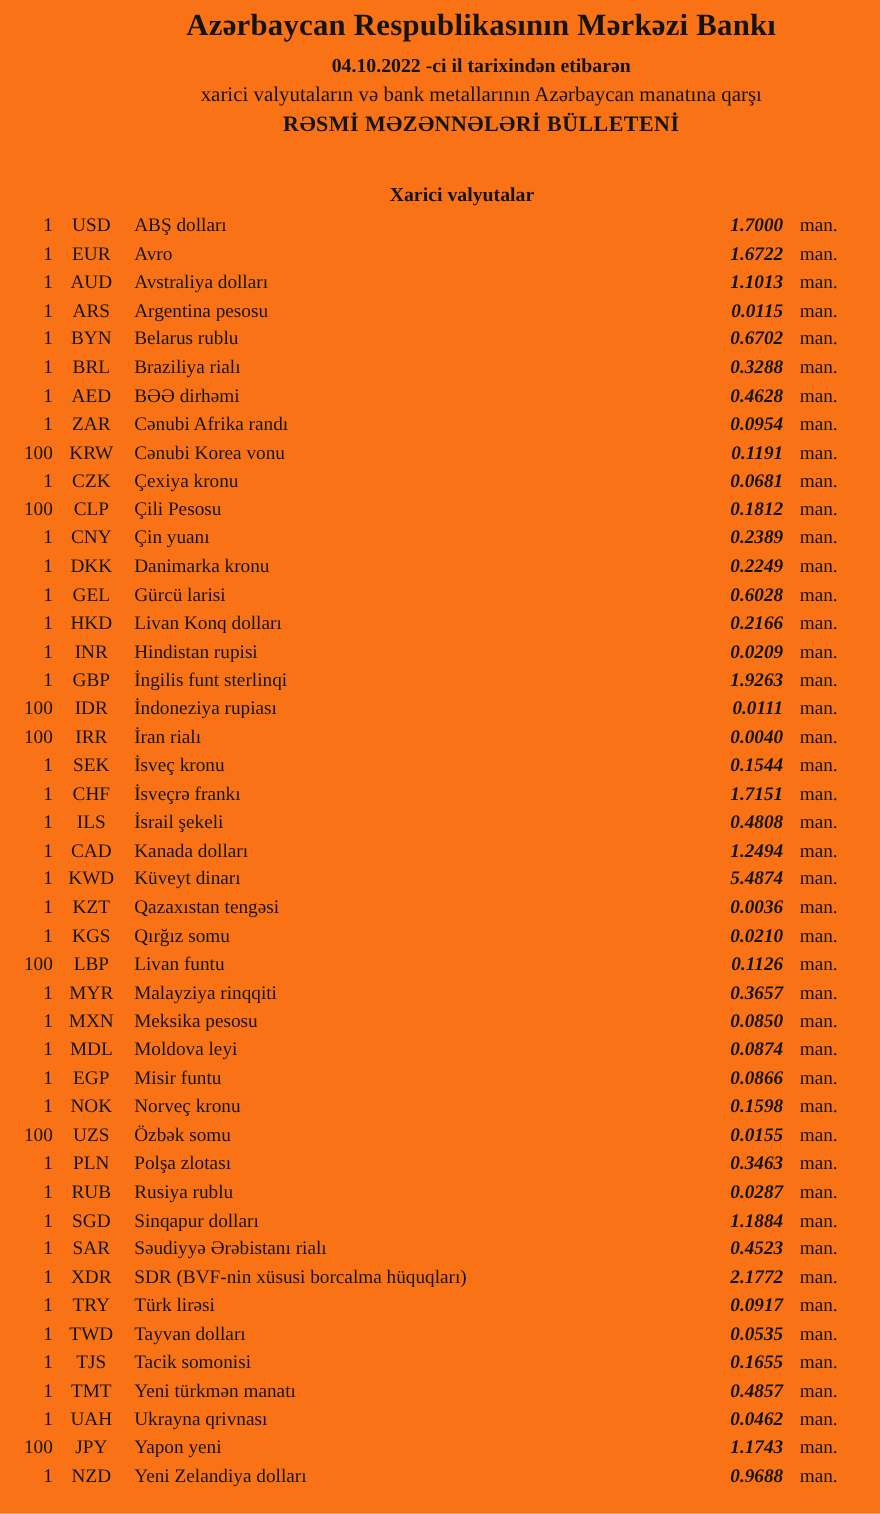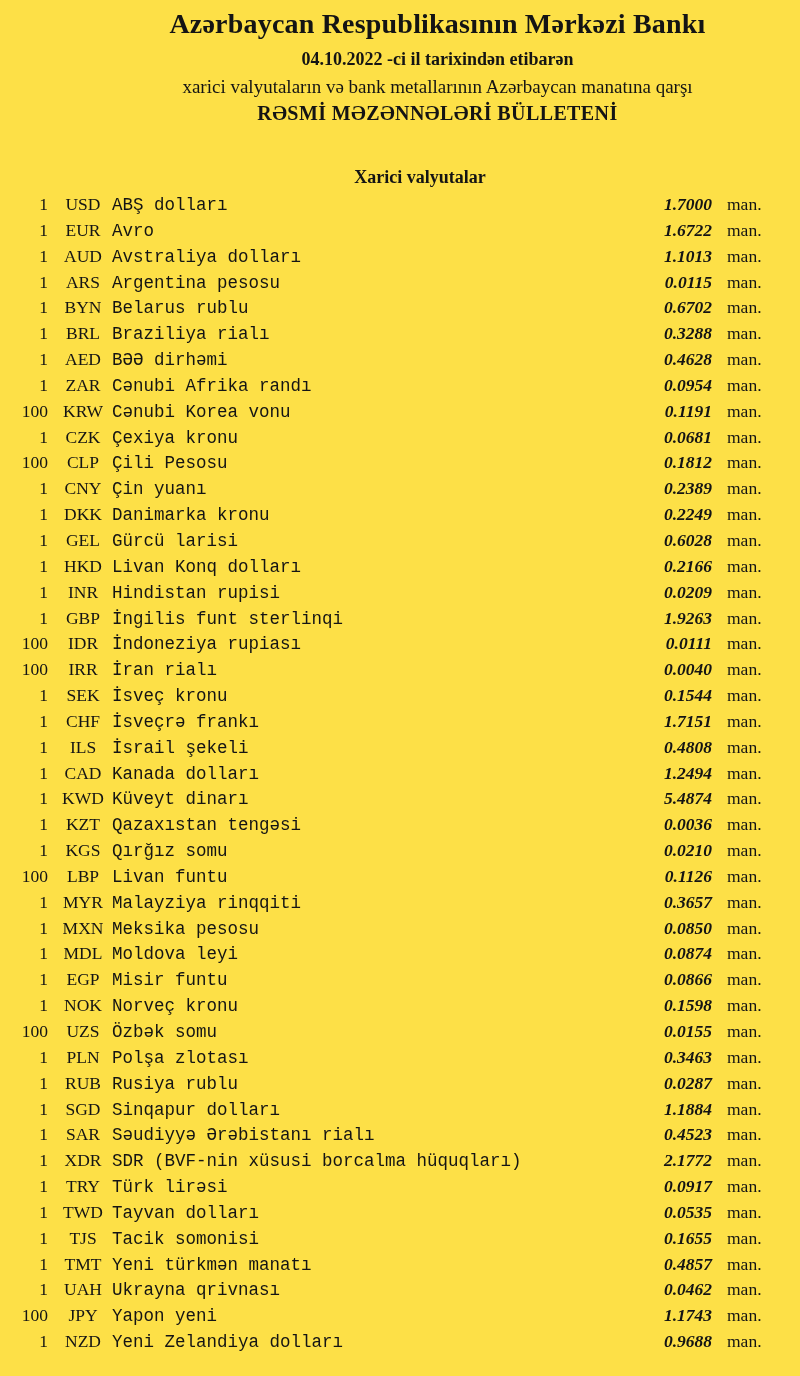--- a/index.html
+++ b/index.html
@@ -11,21 +11,21 @@
     width: 800px;
     height: 1376px;
     overflow: hidden;
     font-family: "Liberation Serif", "DejaVu Serif", serif;
     color: #141414;
   }
   .page {
     width: 800px;
     height: 1376px;
     position: relative;
-    background: #fde047;
+    background: #f97316;
   }
 
   
   .doc-header {
     padding-top: 6px;
     margin-left: 75px;
     width: 725px;
     text-align: center;
   }
   .doc-header h1 {
@@ -80,22 +80,22 @@
     flex: 0 0 auto;
   }
   .rate-row .code {
     width: 58px;
     margin-left: 6px;
     text-align: center;
     flex: 0 0 auto;
   }
   .rate-row .name {
     flex: 1 1 auto;
+    margin-left: 10px;
     overflow: hidden;
-    font-family: Liberation Mono, monospace;
   }
   .rate-row .rate {
     width: 90px;
     text-align: right;
     font-weight: bold;
     font-style: italic;
     flex: 0 0 auto;
   }
   .rate-row .unit {
     width: 45px;

